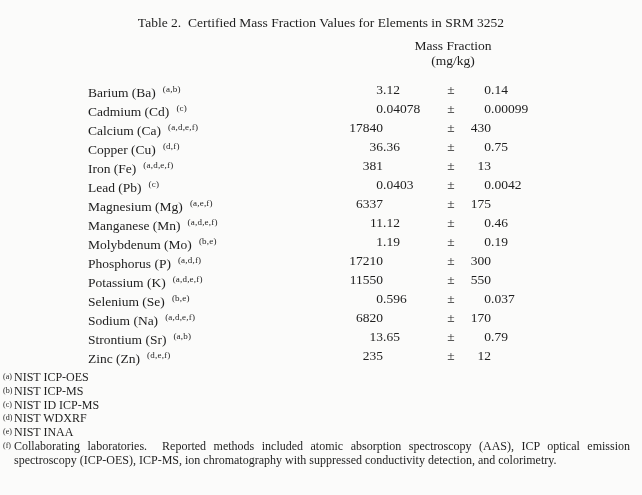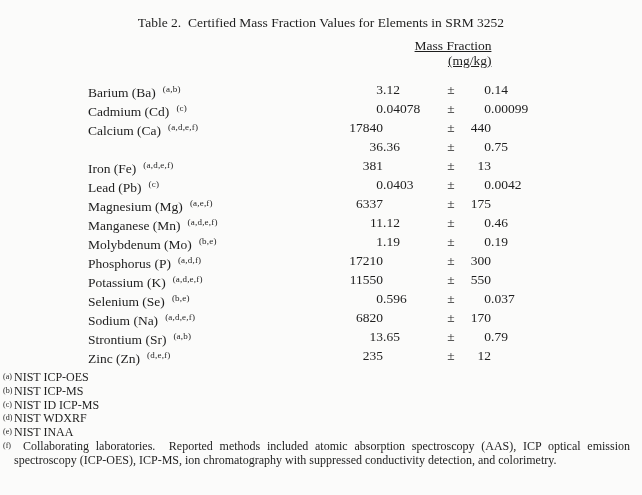--- a/index.html
+++ b/index.html
@@ -17,24 +17,23 @@
     left: 0;
     width: 100%;
     text-align: center;
     white-space: pre-wrap;
   }
   .col-header {
     position: absolute;
     top: 38px;
     left: 453px;
     transform: translateX(-50%);
-    text-align: right;
+    text-align: center;
     line-height: 15px;
     white-space: nowrap;
-    text-decoration: underline;
   }
   .rows {
     position: absolute;
     top: 80px;
     left: 0;
     width: 100%;
   }
   .row {
     position: relative;
     height: 19px;
@@ -74,21 +73,20 @@
     position: absolute;
     left: 3px;
     top: -1px;
     font-size: 8px;
   }
   .fn-line { white-space: pre-wrap; }
   .fn-line.justify {
     text-align: justify;
     text-align-last: justify;
     padding-right: 12px;
-    margin-left: 9px;
   }
 </style>
 </head>
 <body style="background: rgb(251, 251, 250);">
 
 <div class="page" style="background: rgb(251, 251, 250); color: rgb(30, 30, 30);">
   <div class="title">Table 2.&nbsp; Certified Mass Fraction Values for Elements in SRM 3252</div>
   <div class="col-header">
     <div>Mass Fraction</div>
     <div>(mg/kg)</div>
@@ -108,24 +106,25 @@
         <span class="vfrac">.04078</span>
         <span class="pm">±</span>
         <span class="uint">0</span>
         <span class="ufrac">.00099</span>
       </div>
       <div class="row">
         <span class="el"><span>Calcium (Ca)</span><span class="sup">(a,d,e,f)</span></span>
         <span class="vint">17840</span>
         <span class="vfrac"></span>
         <span class="pm">±</span>
-        <span class="uint">440</span>
-        <span class="ufrac"></span>
-      </div>
-      <div class="row">
+        <span class="uint">430</span>
+        <span class="ufrac"></span>
+      </div>
+      <div class="row">
+        <span class="el"><span>Copper (Cu)</span><span class="sup">(d,f)</span></span>
         <span class="vint">36</span>
         <span class="vfrac">.36</span>
         <span class="pm">±</span>
         <span class="uint">0</span>
         <span class="ufrac">.75</span>
       </div>
       <div class="row">
         <span class="el"><span>Iron (Fe)</span><span class="sup">(a,d,e,f)</span></span>
         <span class="vint">381</span>
         <span class="vfrac"></span>

